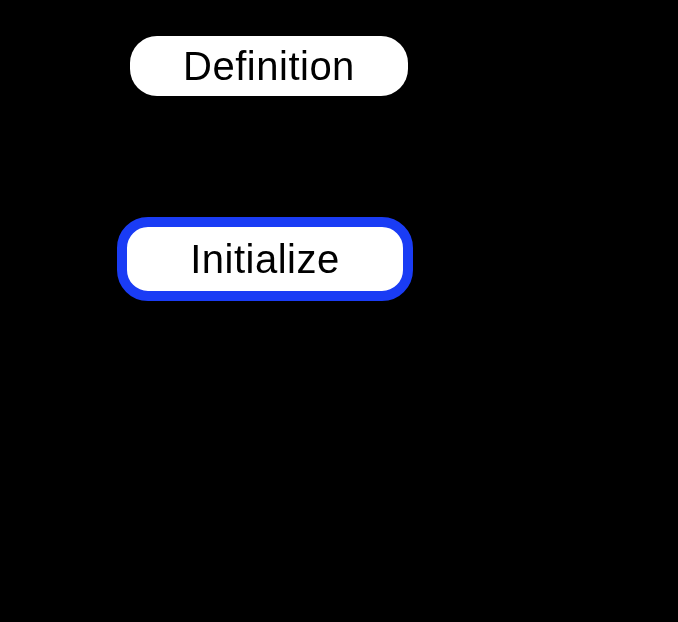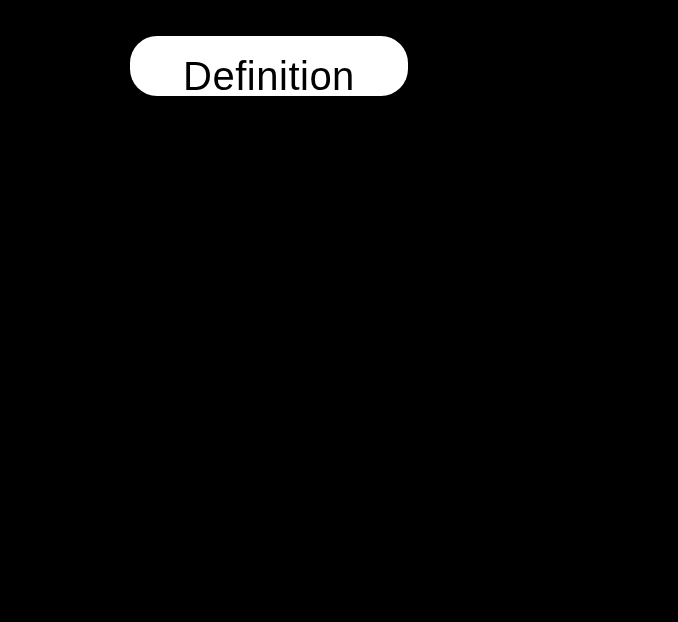--- a/index.html
+++ b/index.html
@@ -35,21 +35,20 @@
     line-height: 1;
     white-space: nowrap;
     letter-spacing: 0.5px;
   }
   .node-definition {
     left: 130px;
     top: 36px;
     width: 278px;
     height: 60px;
     border-radius: 27px;
-    align-items: flex-end;
   }
   .node-initialize {
     left: 117px;
     top: 217px;
     width: 296px;
     height: 84px;
     border: 10px solid var(--highlight);
     border-radius: 31px;
   }
   .node-design-response {
@@ -62,15 +61,18 @@
 </style>
 </head>
 <body>
 
 <div class="canvas">
 
   <div class="node node-definition">
     <span class="node-label">Definition</span>
   </div>
 
+  <div class="node node-initialize">
+    <span class="node-label">Initialize</span>
+  </div>
 
 
 </div>
 
 </body></html>

